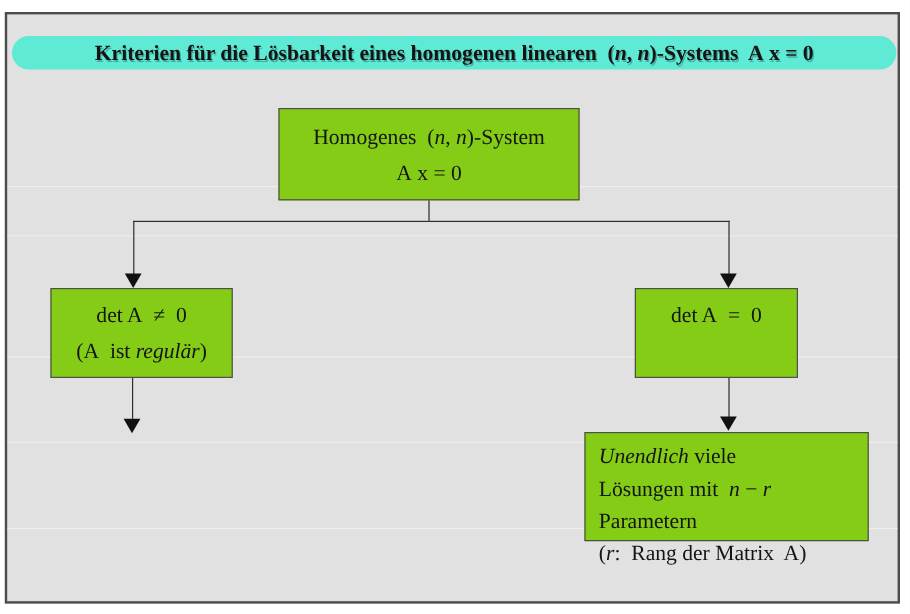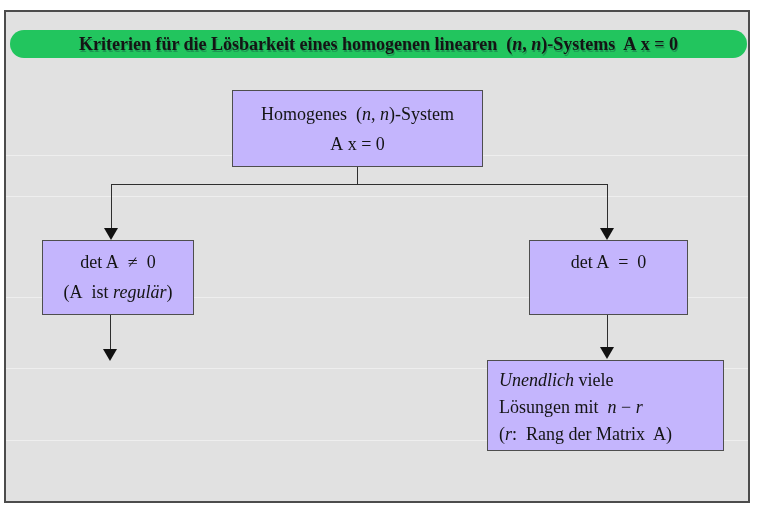--- a/index.html
+++ b/index.html
@@ -2,32 +2,32 @@
 <html><head>
 <meta charset="utf-8">
 <style>
   html,body{margin:0;padding:0;background:#ffffff;}
   .page{position:relative;width:758px;height:512px;background:#ffffff;
         font-family:"Liberation Serif","DejaVu Serif",serif;color:#141414;overflow:hidden;}
   .panel{position:absolute;left:4px;top:10px;width:746px;height:493px;
          background:#e1e1e1;border:2px solid #4c4c4c;box-sizing:border-box;}
   .scan{position:absolute;left:6px;width:742px;height:1px;background:rgba(255,255,255,0.45);}
   .banner{position:absolute;left:10px;top:30px;width:737px;height:28px;
-          background:#22c55e;border-radius:15px;text-align:center;
+          background:#5eead4;border-radius:15px;text-align:center;
           font-size:18px;line-height:28px;font-weight:bold;
           text-shadow:1px 1.5px 0 rgba(20,60,60,0.35);white-space:nowrap;}
-  .box{position:absolute;background:#c4b5fd;border:1px solid #4e4e4e;
+  .box{position:absolute;background:#84cc16;border:1px solid #4e4e4e;
        box-sizing:border-box;font-size:18px;color:#141414;}
   .center{text-align:center;}
   .b{font-weight:normal;font-style:normal;}
   .i{font-style:italic;font-weight:normal;}
   .bi{font-style:italic;font-weight:bold;}
   .top-box{left:232px;top:90px;width:251px;height:77px;padding-top:8px;line-height:30px;}
   .mid-left{left:42px;top:240px;width:152px;height:75px;padding-top:6px;line-height:30px;}
-  .mid-right{left:529px;top:240px;width:159px;height:75px;padding-top:6px;line-height:30px;}
+  .mid-right{left:529px;top:240px;width:136px;height:75px;padding-top:6px;line-height:30px;}
   .bot-left{left:33px;top:362px;width:174px;height:89px;padding:5px 0 0 13px;line-height:27px;}
   .bot-right{left:487px;top:360px;width:237px;height:91px;padding:6px 0 0 11px;line-height:27px;}
   .vline{position:absolute;width:1.5px;background:#2e2e2e;}
   .hline{position:absolute;height:1.5px;background:#2e2e2e;}
   .arrow{position:absolute;width:0;height:0;border-left:7px solid transparent;
          border-right:7px solid transparent;border-top:12px solid #111111;}
   .bline{display:block;}
 </style>
 </head>
 <body>
@@ -67,16 +67,17 @@
 
   <div class="vline" style="left:109.5px;top:315px;height:34px;"></div>
   <div class="arrow" style="left:103px;top:349px;"></div>
   <div class="vline" style="left:606.5px;top:315px;height:33px;"></div>
   <div class="arrow" style="left:600px;top:347px;"></div>
 
 
   <div class="box bot-right">
     <span class="bline"><span class="i">Unendlich</span><span> viele</span></span>
     <span class="bline"><span>Lösungen mit&nbsp; </span><span class="i">n</span><span>&nbsp;−&nbsp;</span><span class="i">r</span></span>
+    <span class="bline">Parametern</span>
     <span class="bline"><span>(</span><span class="i">r</span><span>:&nbsp; Rang der Matrix&nbsp; </span><span class="b">A</span><span>)</span></span>
   </div>
 
 </div>
 
 </body></html>

